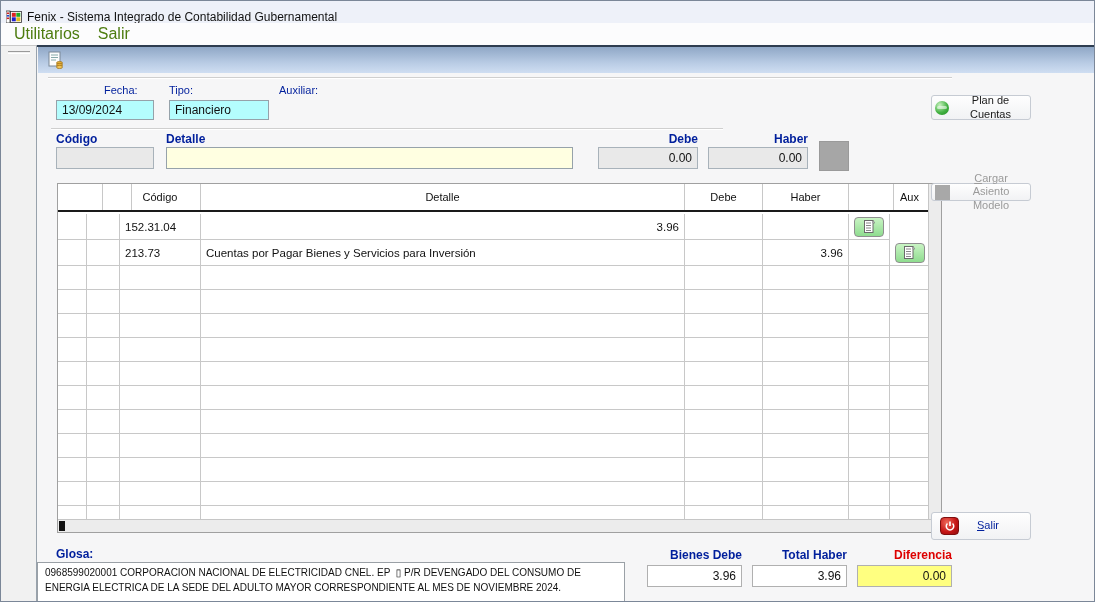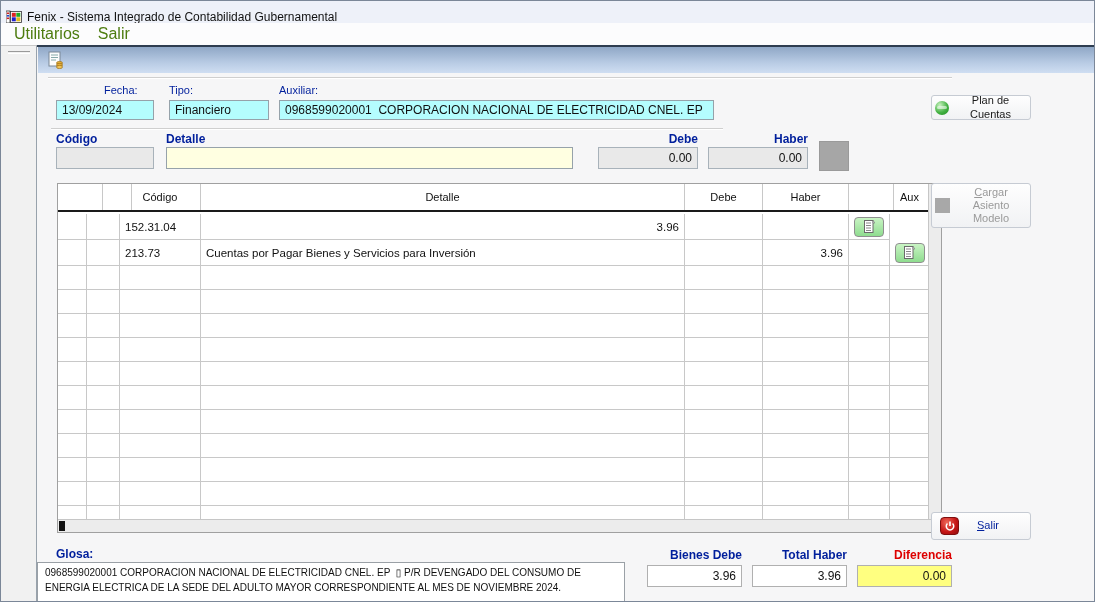--- a/index.html
+++ b/index.html
@@ -137,21 +137,20 @@
 
   <div class="groove" style="left:47px; top:76px; width:904px;"></div>
 
   <span class="lbl" style="left:55px; top:83px;margin-left:48px;">Fecha:</span>
   <div class="field cyan" style="left:55px; top:99px; width:98px; height:20px;">13/09/2024</div>
 
   <span class="lbl" style="left:168px; top:83px;">Tipo:</span>
   <div class="field cyan" style="left:168px; top:99px; width:100px; height:20px;">Financiero</div>
 
   <span class="lbl" style="left:278px; top:83px;">Auxiliar:</span>
-  <div class="field cyan" style="left:278px; top:99px; width:435px; height:20px;">0968599020001  CORPORACION NACIONAL DE ELECTRICIDAD CNEL. EP</div>
 
   <div class="groove" style="left:50px; top:127px; width:672px;"></div>
 
   <span class="lblb" style="left:55px; top:131px;">Código</span>
   <div class="field gray" style="left:55px; top:146px; width:98px; height:22px;"></div>
 
   <span class="lblb" style="left:165px; top:131px;">Detalle</span>
   <div class="field yellow" style="left:165px; top:146px; width:407px; height:22px;"></div>
 
   <span class="lblb r" style="left:597px; top:131px; width:100px;">Debe</span>
@@ -329,21 +328,21 @@
     <div class="vscroll"></div>
     <div class="hscroll">
       <div class="hthumb"></div>
     </div>
   </div>
 
   <div class="side-btn" style="top:94px; height:25px;">
     <span class="ball green"></span>
     <span class="txt">Plan de Cuentas</span>
   </div>
-  <div class="side-btn disabled-btn" style="top:182px; height:45px;">
+  <div class="side-btn disabled-btn" style="top:182px; height:18px;">
     <span class="sq-gray"></span>
     <span class="txt">
       <span class="u-first" style="display:block">Cargar Asiento</span>
       <span style="display:block">Modelo</span>
     </span>
   </div>
   <div class="side-btn" style="top:511px; height:28px; justify-content:flex-start; padding-left:8px; gap:18px;">
     <span class="pwr">
       <svg width="12" height="12" viewBox="0 0 16 16">
         <path d="M8 2v6" stroke="#fff" stroke-width="2.2" fill="none"></path>

